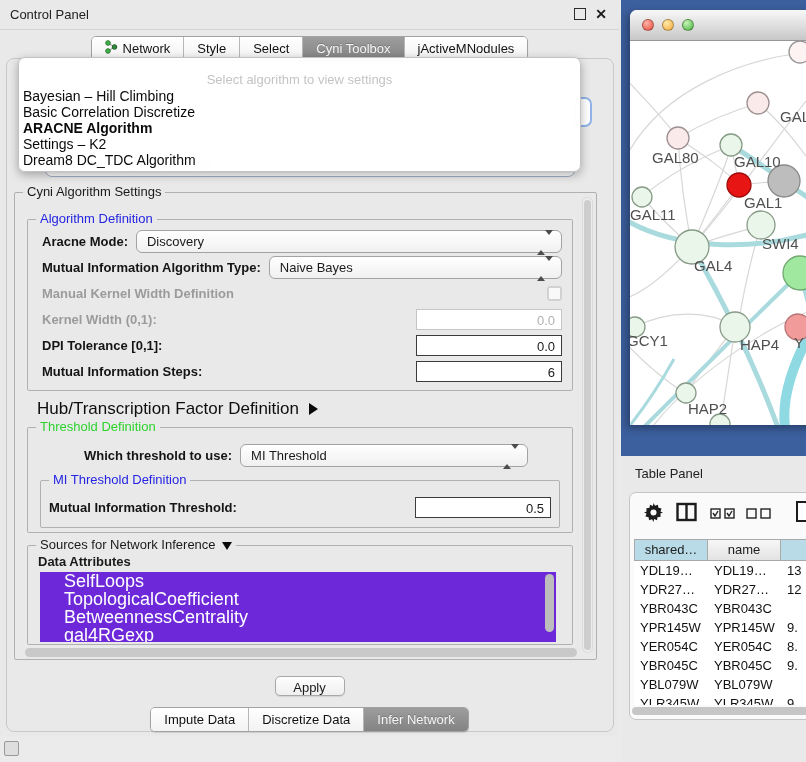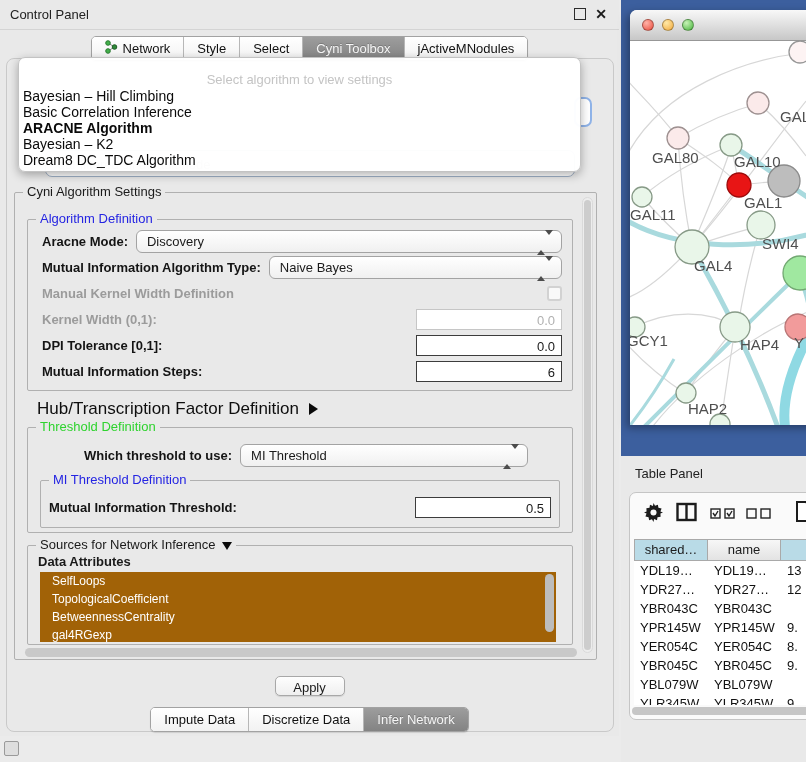--- a/index.html
+++ b/index.html
@@ -74,21 +74,21 @@
              border-left:9px solid #0a0a0a;margin-left:10px}
   .tri-down-b{width:0;height:0;border-left:5.5px solid transparent;border-right:5.5px solid transparent;
              border-top:8px solid #0a0a0a;display:inline-block;margin-left:6px;vertical-align:-1px}
 
   #r-which{margin-top:14px;padding-left:56px;padding-right:44px}
   #r-mithr{padding-top:13px;padding-right:8px;padding-left:8px}
   #r-mithr .numfield{width:136px}
 
   #attr-title{position:absolute;left:10px;top:8px;font-weight:bold;font-size:13px}
   #attr-list{position:absolute;left:12px;right:16px;top:26px;height:70px;background:#fff;overflow:hidden}
-  .attr-item{height:18px;line-height:18px;background:#a16207;color:#fff;font-size:12px;padding-left:12px;white-space:nowrap}
+  .attr-item{height:18px;line-height:18px;background:#6d28d9;color:#fff;font-size:18px;padding-left:24px;white-space:nowrap}
   #attr-scroll{position:absolute;right:2px;top:2px;width:9px;height:58px;background:#bdbdbd;border-radius:5px}
 
   #v-scroll{position:absolute;right:3px;top:4px;width:11px;height:456px;background:#ededed;border:1px solid #dadada;
             border-radius:6px;box-sizing:border-box}
   #v-thumb{position:absolute;left:1px;right:1px;top:2px;bottom:2px;background:#cdcdcd;border-radius:5px}
   #h-scroll{position:absolute;left:10px;top:455px;width:552px;height:9px}
   #h-thumb{width:100%;height:100%;background:#c9c9c9;border-radius:5px}
 
   #apply-btn{position:absolute;left:50%;transform:translateX(-50%);top:676px;width:70px;height:20px;
              background:linear-gradient(#fefefe,#efefef);border:1px solid #a8a8a8;border-radius:5px;
@@ -276,23 +276,23 @@
         </div>
     </div>
   </div>
 
   <div id="bg-combo">gal-filtered sif default node</div>
   <div id="bg-combo-focus"></div>
   <div id="algo-popup">
     <div class="popup-hint">Select algorithm to view settings</div>
     <div id="popup-items">
         <div class="popup-item">Bayesian – Hill Climbing</div>
-        <div class="popup-item">Basic Correlation Inference</div>
+        <div class="popup-item">Basic Correlation Discretize</div>
         <div class="popup-item bold">ARACNE Algorithm</div>
-        <div class="popup-item">Bayesian – K2</div>
+        <div class="popup-item">Settings – K2</div>
         <div class="popup-item">Dream8 DC_TDC Algorithm</div>
       </div>
   </div>
 
   <div id="mini-icon"></div>
 
   <div id="net-window">
     <div class="net-titlebar">
       <span class="light red"></span>
       <span class="light yellow"></span>

